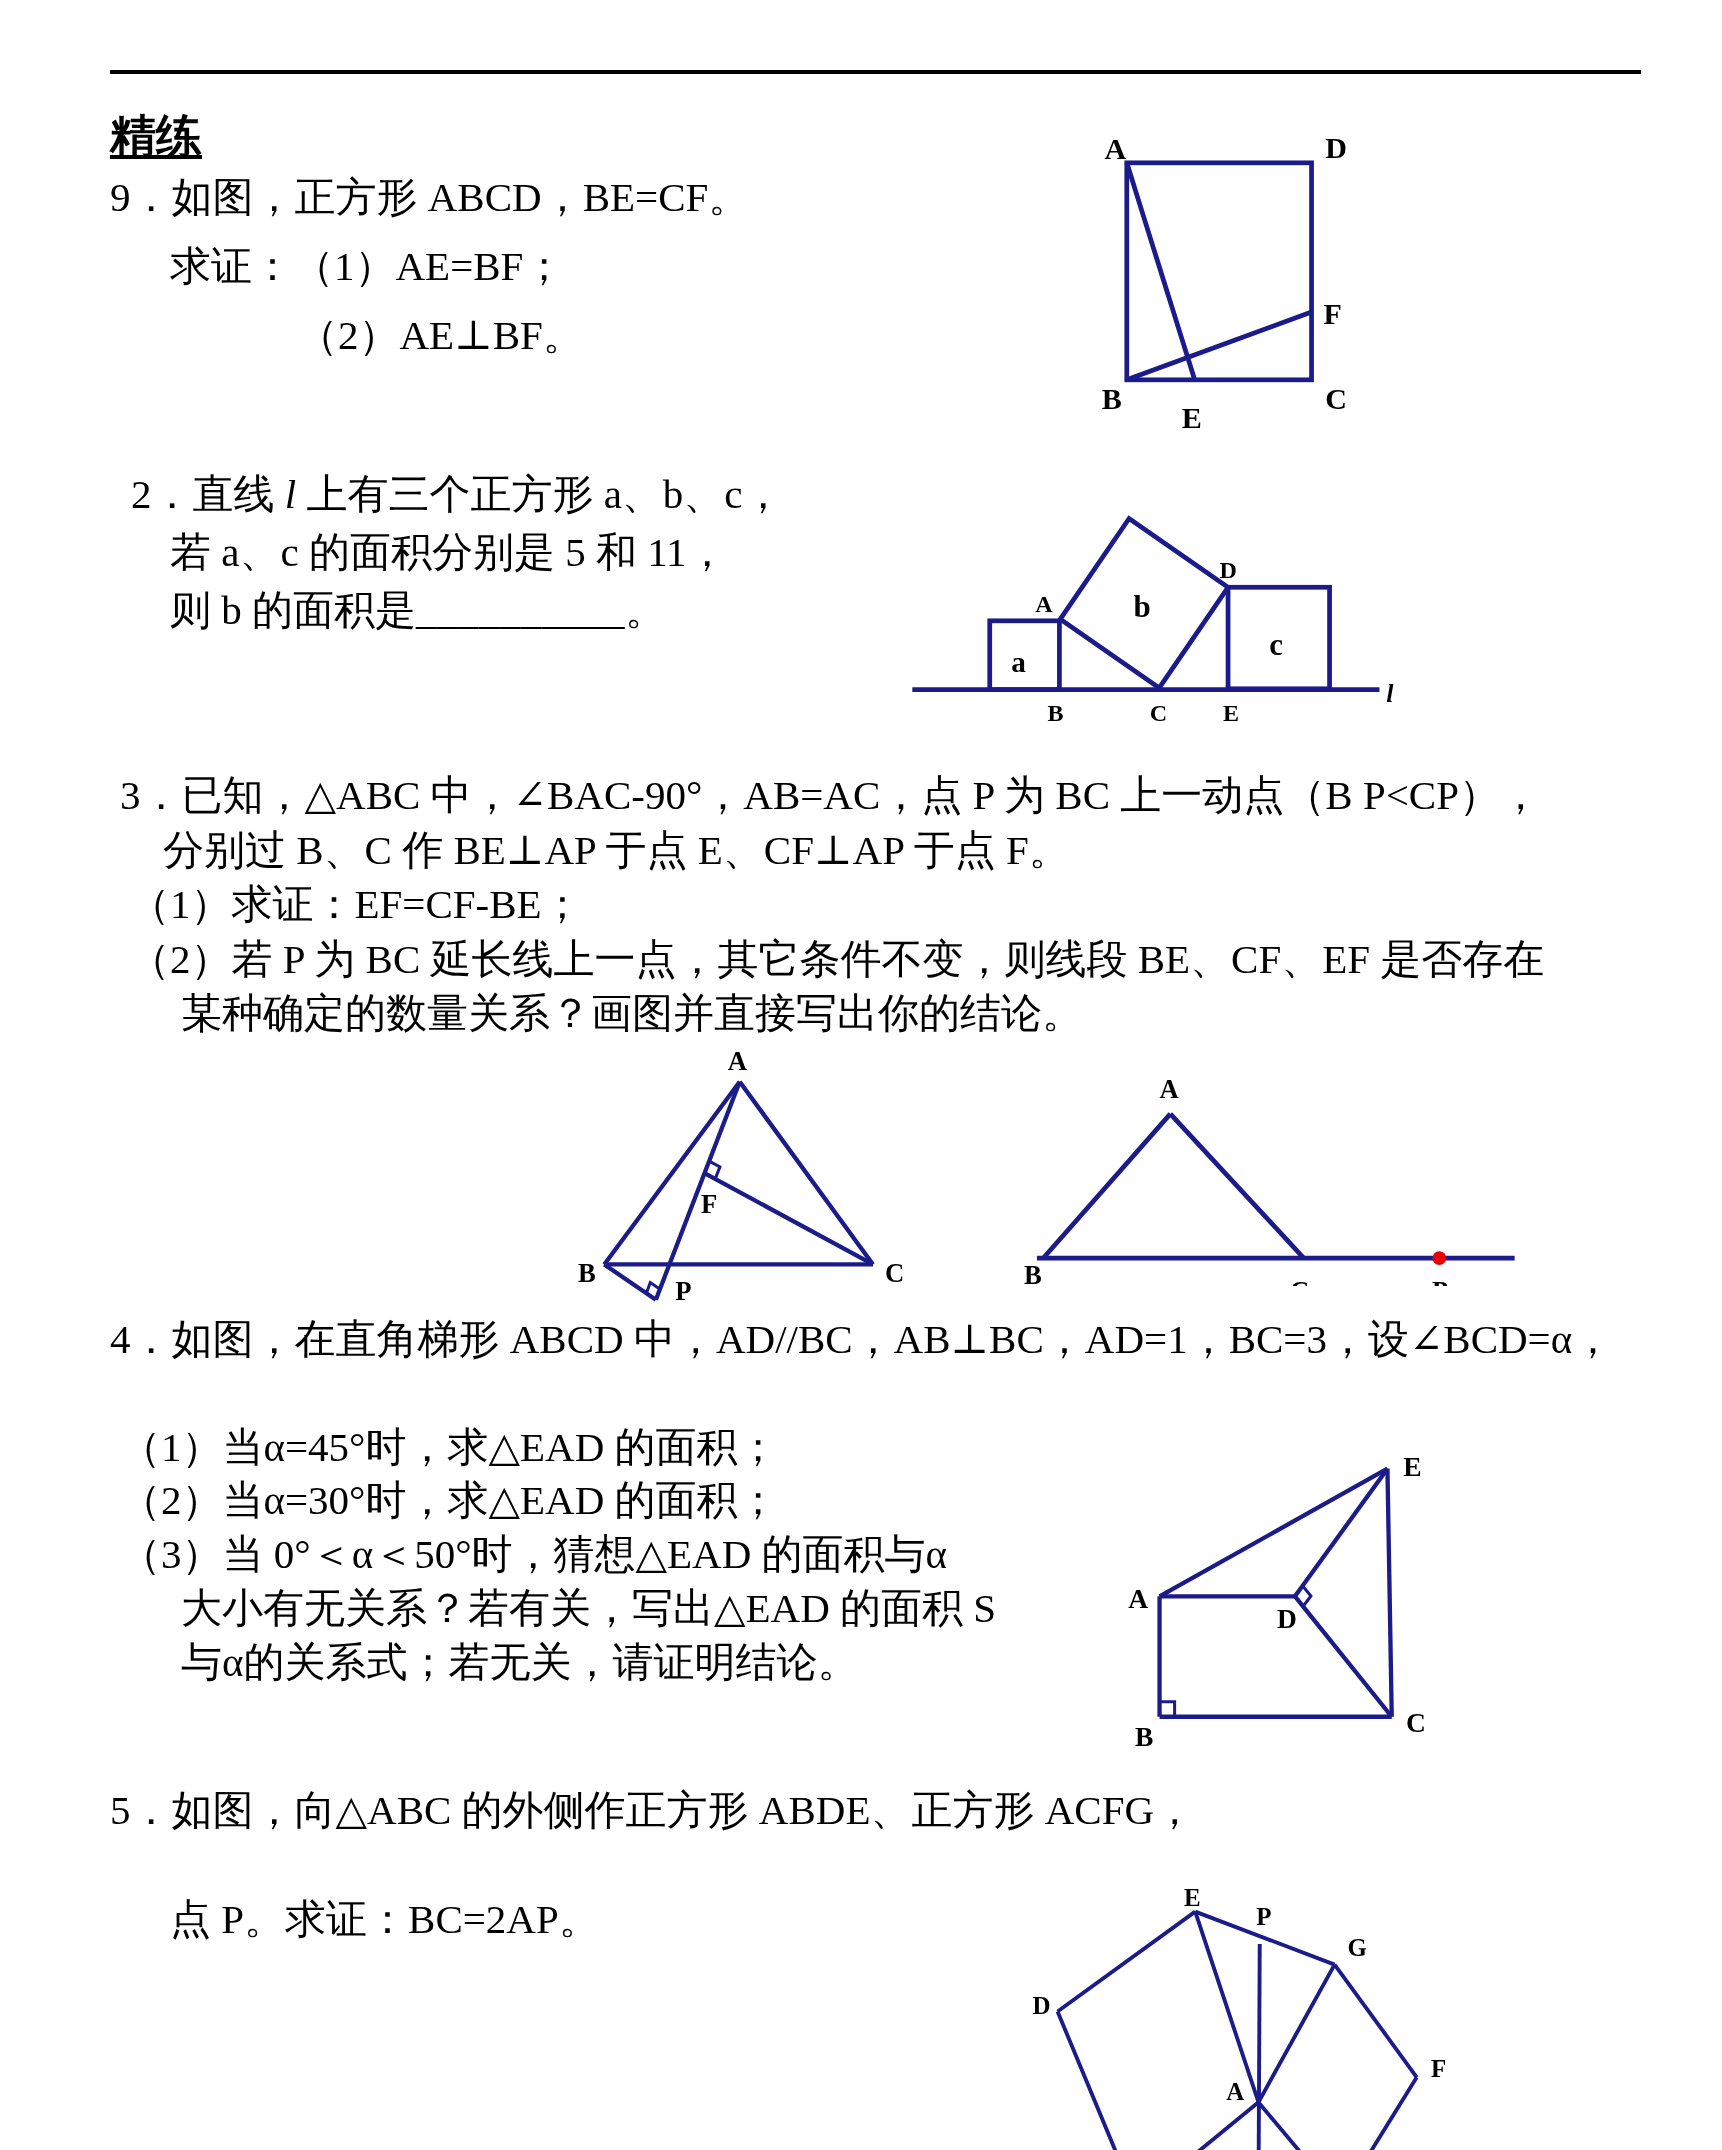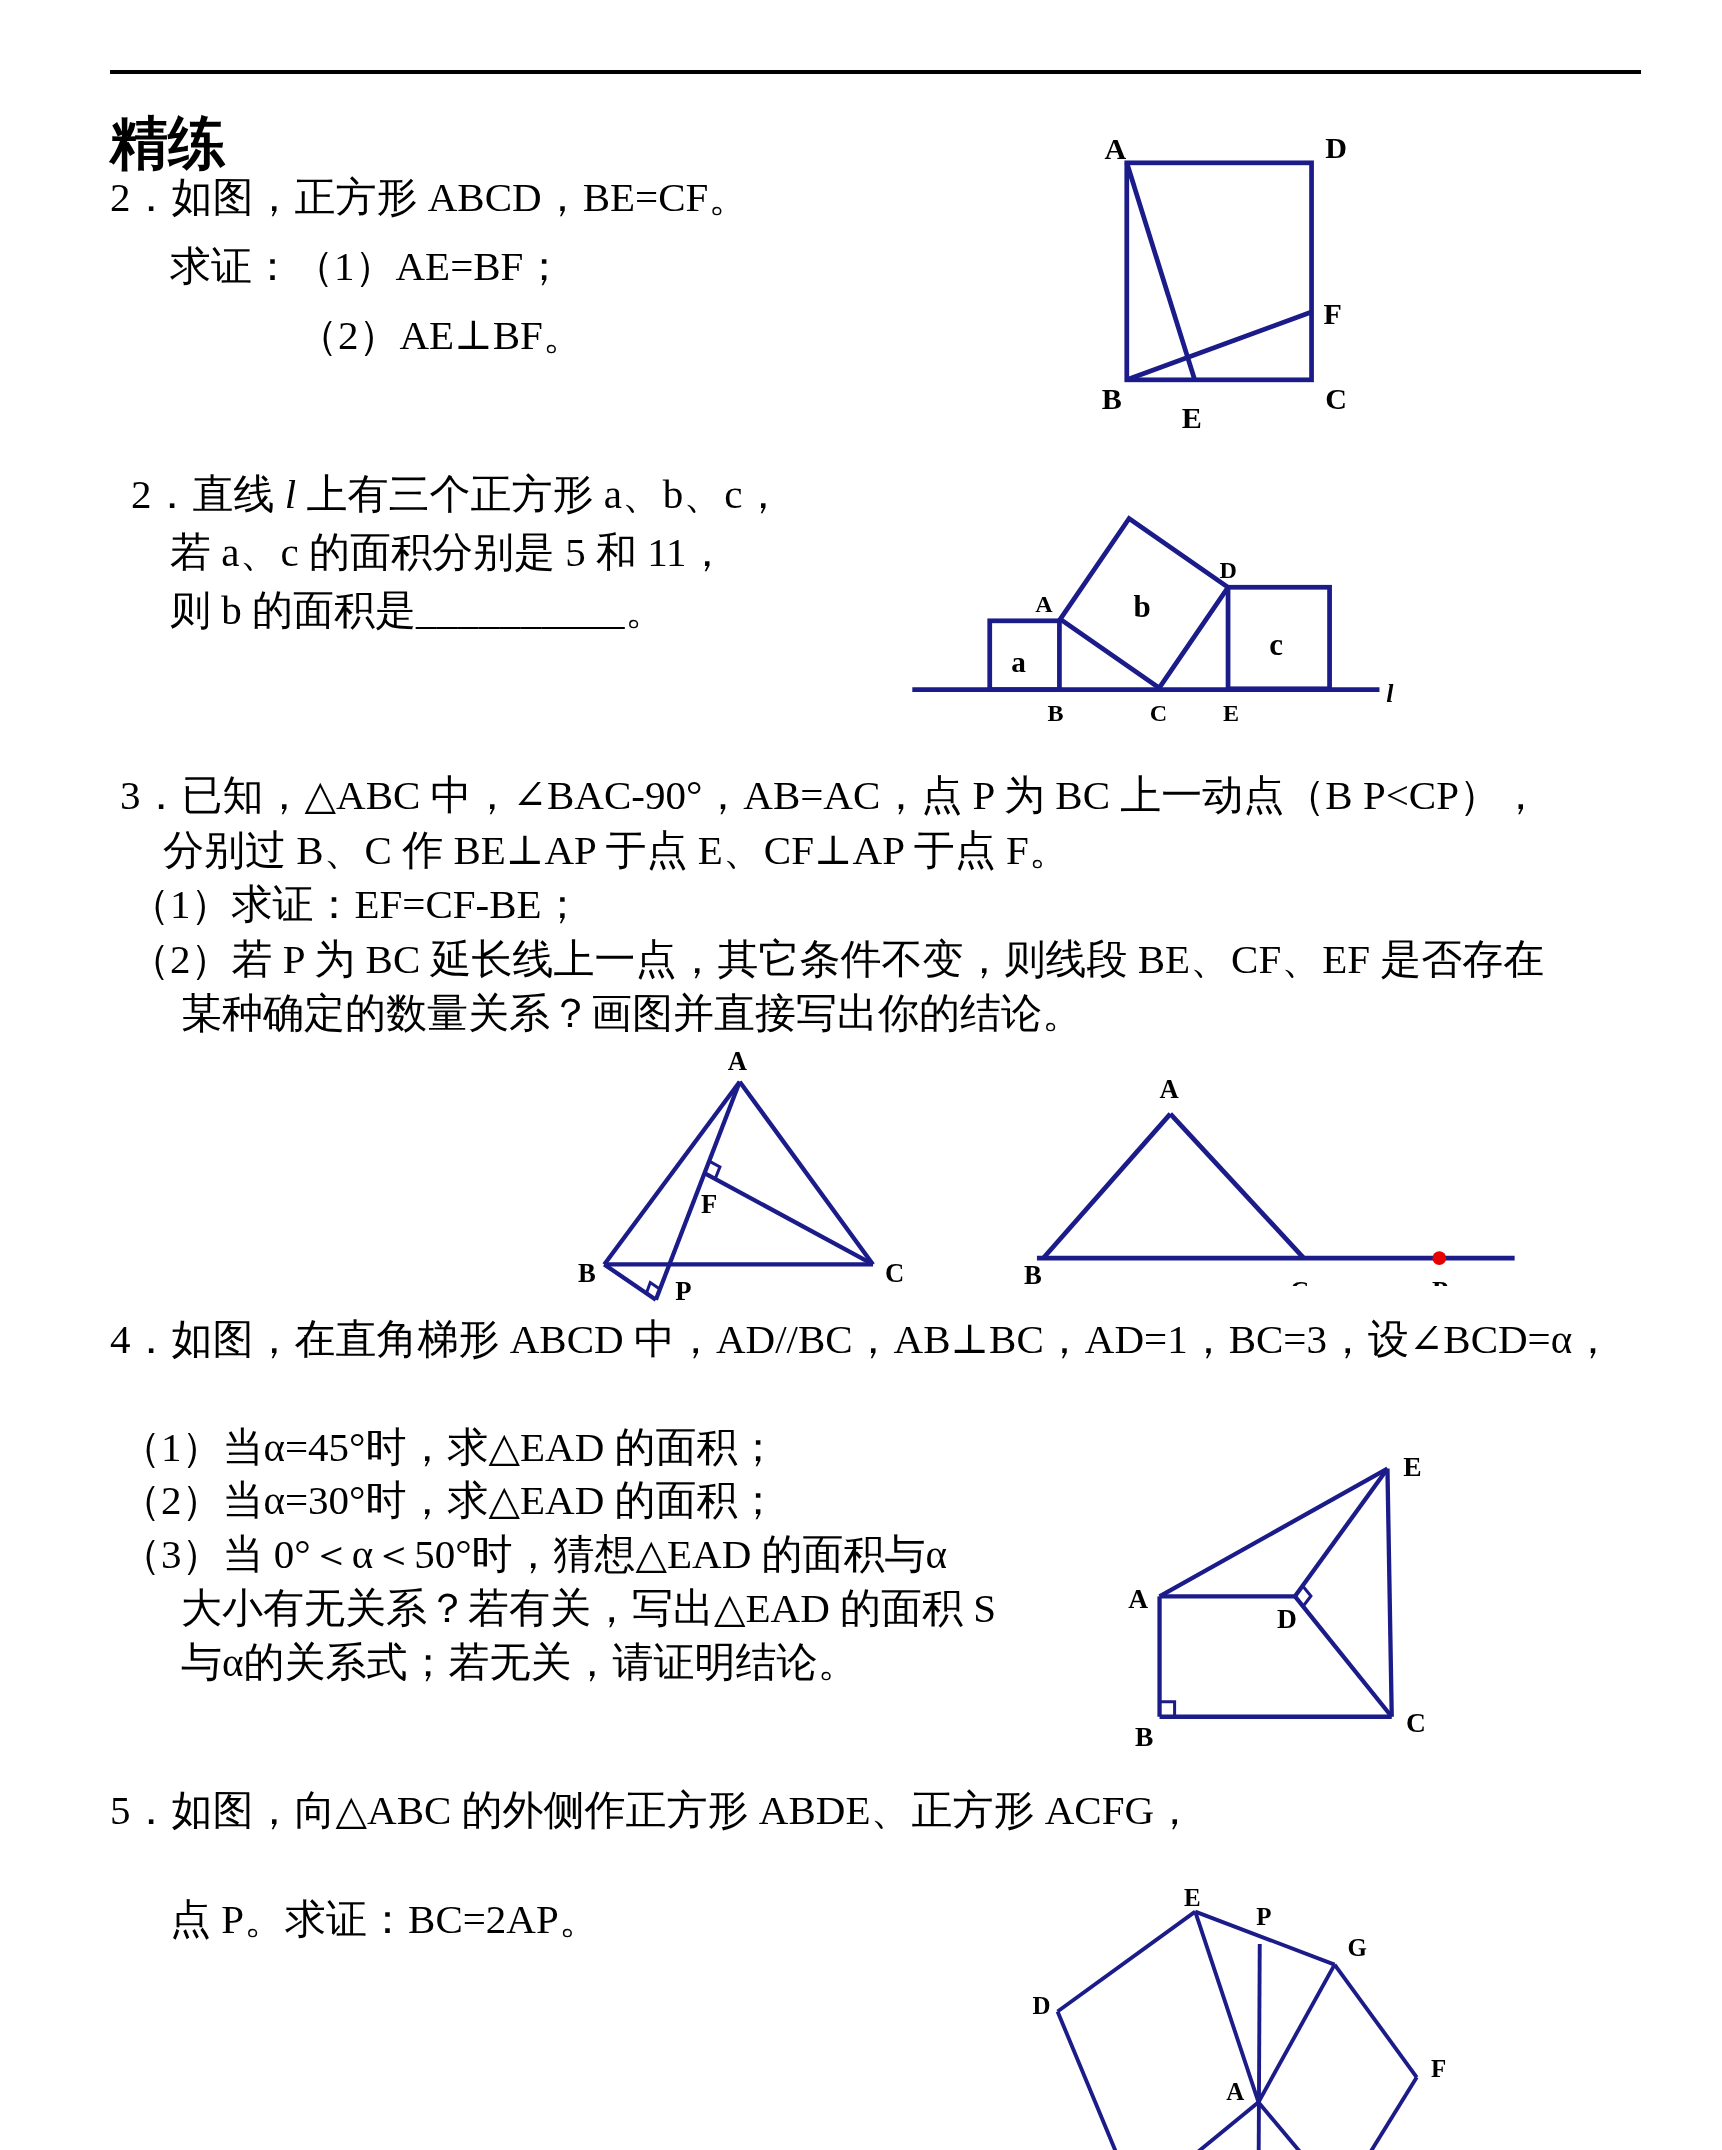--- a/index.html
+++ b/index.html
@@ -1,35 +1,35 @@
 <!DOCTYPE html>
 <html style="font-size:6.9px"><head>
 <meta charset="utf-8">
 <style>
   html,body{margin:0;padding:0;background:#ffffff;}
   .page{position:relative;width:1723px;height:2475px;background:#ffffff;overflow:hidden;
         font-family:"Liberation Serif","DejaVu Serif",serif;color:#000;}
   .rule{position:absolute;background:#000;}
   .tline{position:absolute;white-space:nowrap;font-size:41px;line-height:1.25;}
-  .section{font-weight:700;font-size:58px;}
+  .section{font-weight:700;font-size:46px;text-decoration:underline;}
   .blank{letter-spacing:0.4px;}
   .fig{position:absolute;}
   .lbl{font-family:"Liberation Serif","DejaVu Serif",serif;font-weight:700;fill:#000;}
   i{font-style:italic;}
 </style>
 </head>
 <body>
 
 <div class="page">
 
   <div class="rule" style="left:110px;top:70px;width:1531px;height:3.9px;"></div>
 
   <div class="tline section" style="left:110px;top:108px;">精练</div>
 
-  <div class="tline" style="left:110px;top:172px;">2．如图，正方形 ABCD，BE=CF。</div>
+  <div class="tline" style="left:110px;top:172px;">9．如图，正方形 ABCD，BE=CF。</div>
   <div class="tline" style="left:170px;top:241px;">求证：（1）AE=BF；</div>
   <div class="tline" style="left:297px;top:310px;">（2）AE⊥BF。</div>
 
   <svg class="fig" style="left:1101px;top:129px;" width="275" height="310" viewBox="0 0 640 720">
     <g fill="none" stroke-width="11" stroke="#1b1b8a">
       <rect x="60" y="78" width="430" height="505"></rect>
       <line x1="60" y1="78" x2="218" y2="583"></line>
       <line x1="60" y1="583" x2="490" y2="425"></line>
     </g>
     <text class="lbl" font-size="70" x="8" y="70">A</text>

